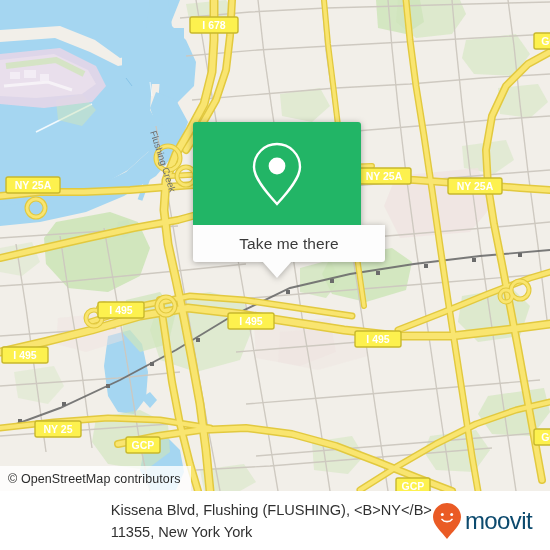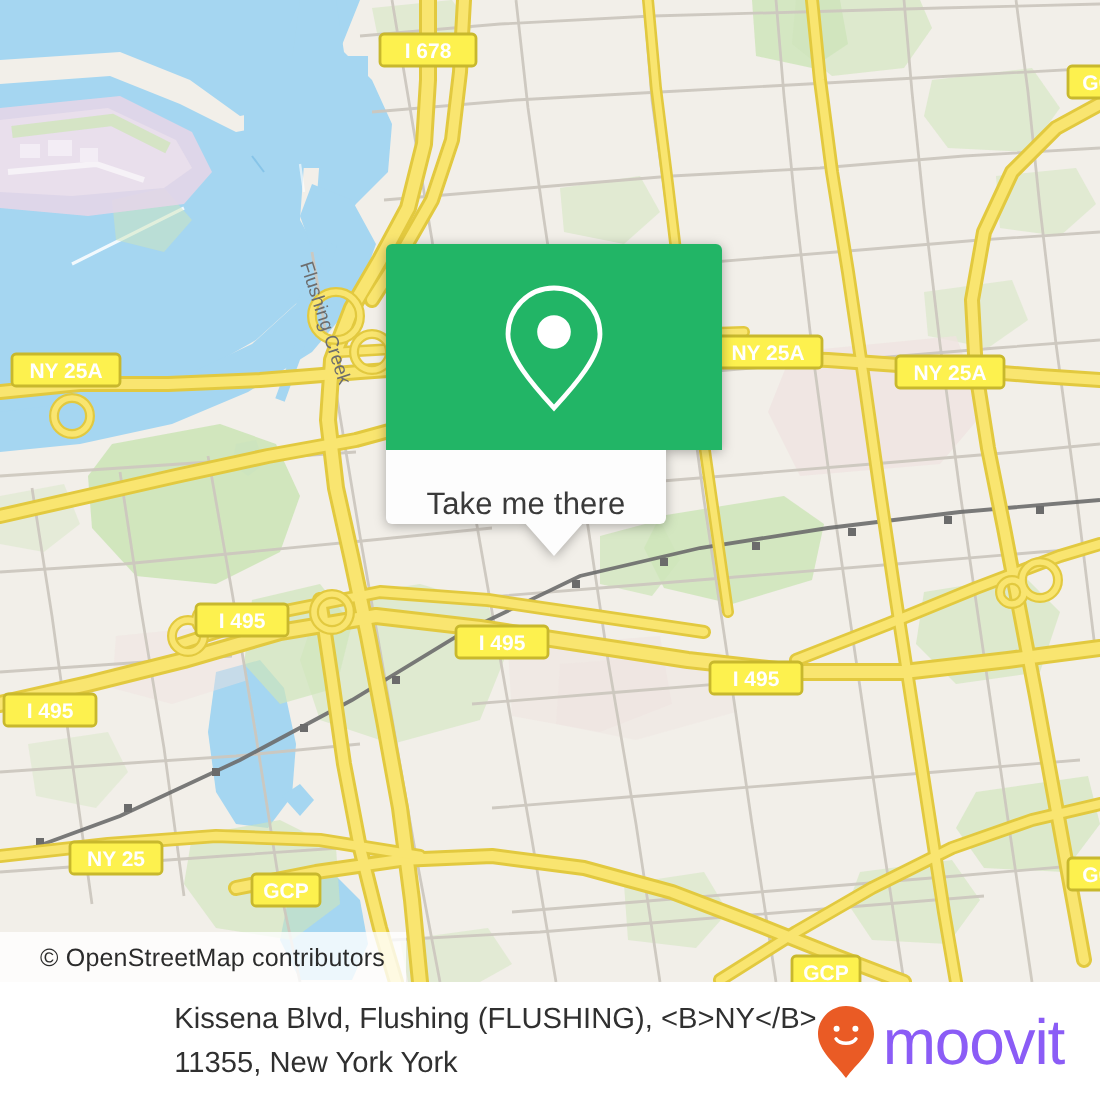--- a/index.html
+++ b/index.html
@@ -27,21 +27,21 @@
     background: #f2efe9;
   }
   .map-svg { position:absolute; left:0; top:0; display:block; }
 
   
   .attrib {
     position: absolute;
     left: 0;
     top: 466px;
     height: 25px;
-    padding: 0 10px 0 20px;
+    padding: 0 10px 0 8px;
     display: flex;
     align-items: center;
     background: rgba(255,255,255,0.80);
     font-size: 12.5px;
     color: #2b2b2b;
     letter-spacing: 0.1px;
     white-space: nowrap;
     z-index: 30;
   }
 
@@ -58,26 +58,26 @@
     width: 168px;
     height: 103px;
     background: #22b566;
     border-radius: 3px 3px 0 0;
     display: flex;
     align-items: center;
     justify-content: center;
   }
   .pin-outline { display:block; }
   .callout-bottom {
-    width: 140px;
+    width: 192px;
     height: 37px;
     background: #fdfdfd;
     border-radius: 0 0 3px 3px;
     display: flex;
-    align-items: flex-end;
+    align-items: center;
     justify-content: center;
   }
   .callout-label {
     font-size: 15.5px;
     color: #3a3a3a;
     letter-spacing: 0.1px;
   }
   .callout-tail {
     position: absolute;
     left: 69px;
@@ -108,23 +108,23 @@
     color: #303030;
     max-width: 390px;
   }
   .brand {
     display: flex;
     align-items: center;
     gap: 3px;
     flex-shrink: 0;
   }
   .brand-word {
-    font-size: 32px;
+    font-size: 24px;
     font-weight: 400;
-    color: #8b5cf6;
+    color: #0c4a6e;
     letter-spacing: -0.6px;
     line-height: 1;
   }
 </style>
 </head>
 <body>
 
 <div id="app">
 
   <div class="map-area">

